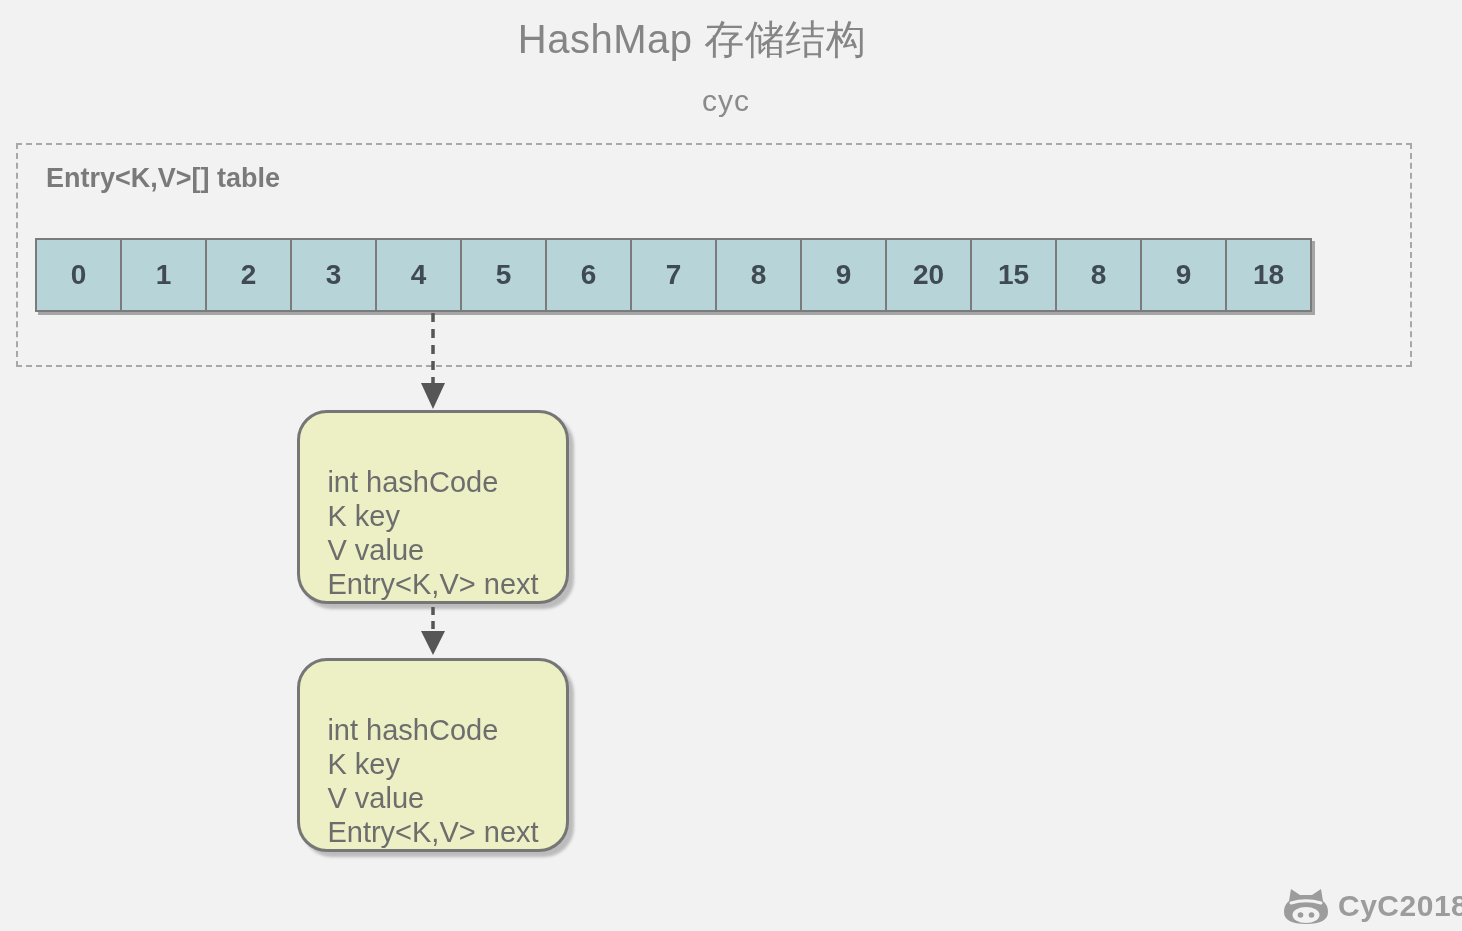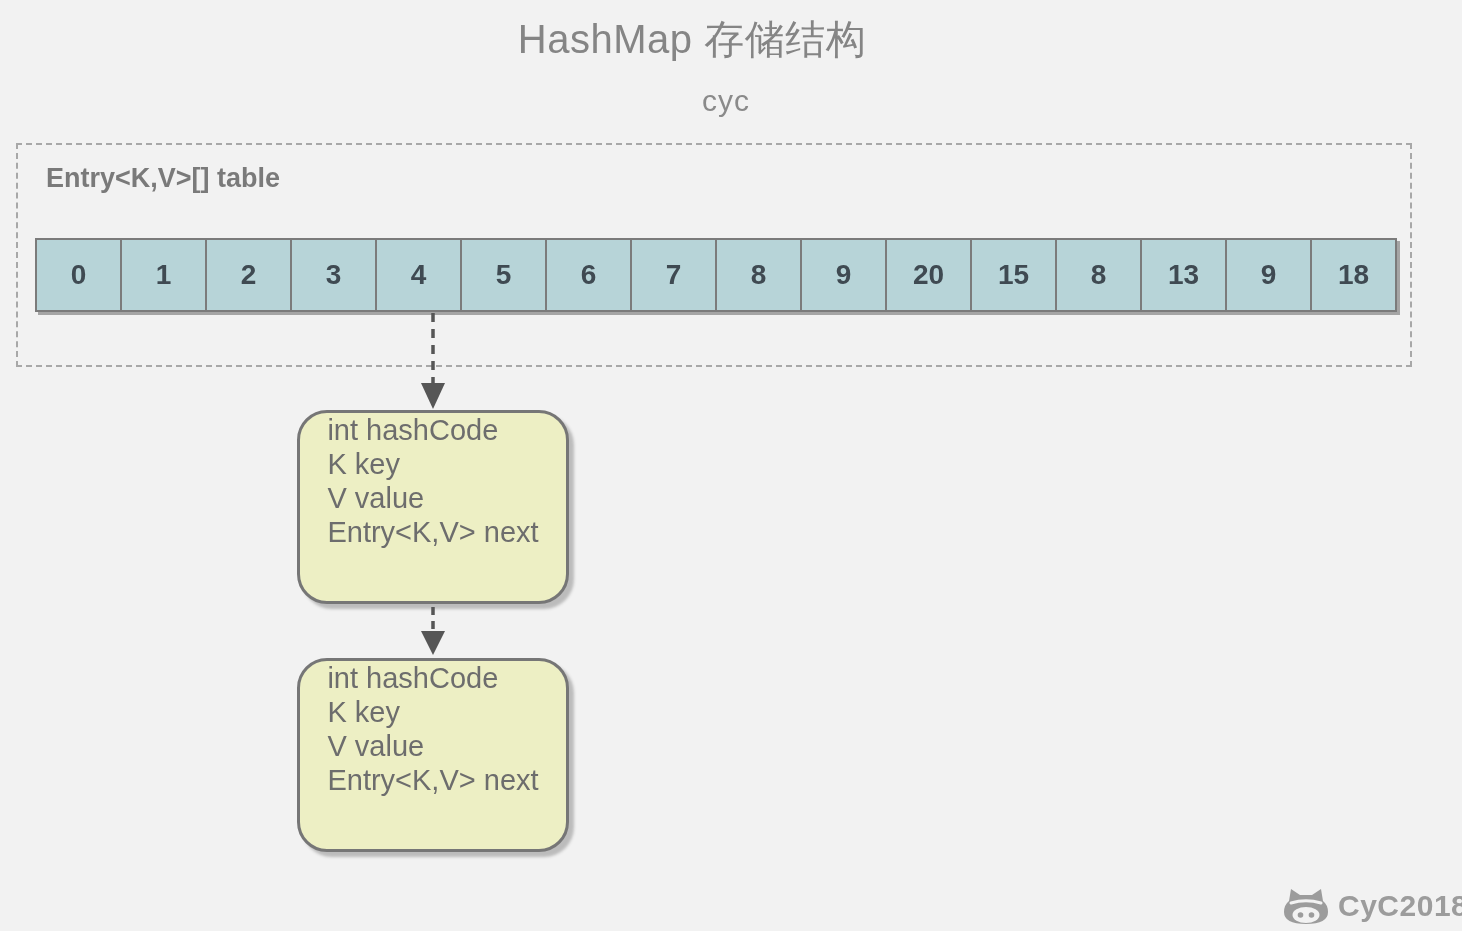--- a/index.html
+++ b/index.html
@@ -57,21 +57,21 @@
 
   
   .entry-node {
     position: absolute; left: 297px;
     width: 272px; height: 194px;
     background: #edefc4;
     border: 3px solid #767676;
     border-radius: 30px;
     box-shadow: 5px 5px 3px #bcbcbc;
     display: flex; flex-direction: column;
-    align-items: center; justify-content: flex-start;
+    align-items: center; justify-content: flex-end;
   }
   .entry-node.first  { top: 410px; }
   .entry-node.second { top: 658px; }
   .node-line {
     font-size: 29px; line-height: 34px; color: #6d6d6d;
     white-space: nowrap;
   }
 
   
   .watermark {
@@ -100,21 +100,20 @@
         <div class="cell">3</div>
         <div class="cell">4</div>
         <div class="cell">5</div>
         <div class="cell">6</div>
         <div class="cell">7</div>
         <div class="cell">8</div>
         <div class="cell">9</div>
         <div class="cell">20</div>
         <div class="cell">15</div>
         <div class="cell">8</div>
-        <div class="cell">13</div>
         <div class="cell">9</div>
         <div class="cell">18</div>
       </div>
   </div>
 
   <svg class="arrow-svg" style="left:415px; top:313px;" width="36" height="100">
     <line x1="18" y1="0" x2="18" y2="72" stroke="#565656" stroke-width="3.5" stroke-dasharray="9,7"></line>
     <polygon points="6,70 30,70 18,96" fill="#565656"></polygon>
   </svg>
 

